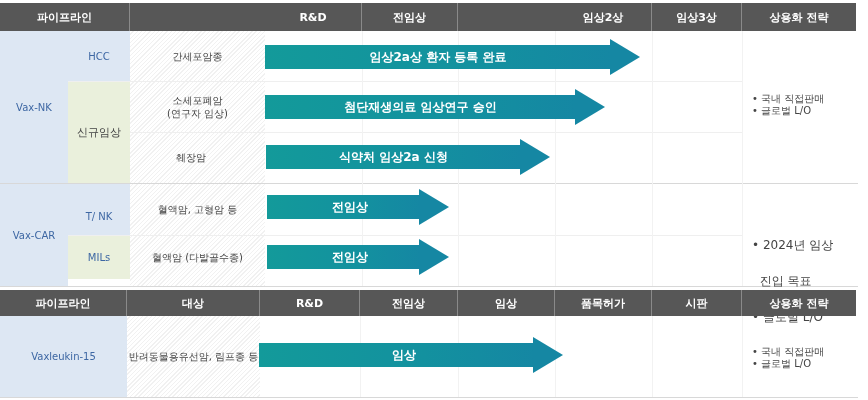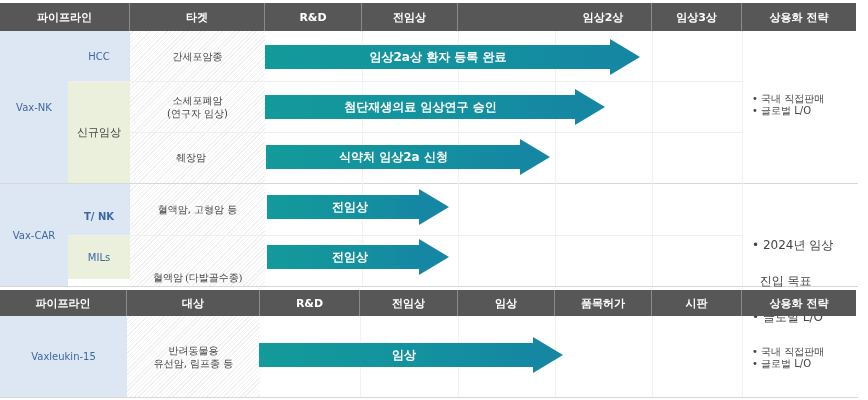--- a/index.html
+++ b/index.html
@@ -25,47 +25,46 @@
                  border-bottom: 18px solid transparent; border-left: 30px solid #1587a3; }
   .arrow .lbl { position: absolute; top: 6px; height: 24px; display: flex; align-items: center; justify-content: center;
                 color: #fff; font-weight: bold; font-size: 12px; white-space: nowrap; }
   .strat { position: absolute; color: #444; font-size: 12px; line-height: 12px; }
 </style>
 </head>
 <body>
 
 <div class="hdr" style="left:0; top:3px; width:856px;">
   <div class="hcell" style="left:0; width:130px;">파이프라인</div>
-  <div class="hcell" style="left:130px; width:135px;">타겟</div>
   <div class="hcell" style="left:265px; width:97px;">R&amp;D</div>
   <div class="hcell" style="left:362px; width:96px;">전임상</div>
   <div class="hcell" style="left:555px; width:97px;">임상2상</div>
   <div class="hcell" style="left:652px; width:90px;">임상3상</div>
   <div class="hcell" style="left:742px; width:114px; border-right:none;">상용화 전략</div>
 </div>
 
 <div class="cell blue pl" style="left:0; top:31px; width:68px; height:152px;">Vax-NK</div>
 <div class="cell blue pl" style="left:68px; top:31px; width:62px; height:50px;">HCC</div>
 <div class="cell green tg" style="left:68px; top:81px; width:62px; height:102px; font-size:11px;">신규임상</div>
 <div class="abs blue" style="left:0; top:81px; width:68px; height:102px;"></div>
 <div class="cell blue pl" style="left:0; top:31px; width:68px; height:152px; background:transparent;">Vax-NK</div>
 
 <div class="cell blue pl" style="left:0; top:184px; width:68px; height:102px;">Vax-CAR</div>
-<div class="cell blue pl" style="left:68px; top:184px; width:62px; height:64px;font-weight:bold;">T/ NK</div>
+<div class="cell blue pl" style="left:68px; top:184px; width:62px; height:64px;">T/ NK</div>
 <div class="cell green pl" style="left:68px; top:235px; width:62px; height:44px;">MILs</div>
 
 <div class="abs hatch" style="left:130px; top:31px; width:135px; height:255px;"></div>
 <div class="cell tg" style="left:130px; top:31px; width:135px; height:50px;">간세포암종</div>
 <div class="cell tg" style="left:130px; top:81px; width:135px; height:51px; flex-direction:column;">
   <span>소세포폐암</span>
   <span>(연구자 임상)</span>
 </div>
 <div class="cell tg" style="left:130px; top:132px; width:122px; height:51px;">췌장암</div>
 <div class="cell tg" style="left:130px; top:184px; width:135px; height:51px;">혈액암, 고형암 등</div>
-<div class="cell tg" style="left:130px; top:252px; width:135px; height:51px;font-family:Liberation Serif, serif;">혈액암 (다발골수종)</div>
+<div class="cell tg" style="left:130px; top:232px; width:135px; height:51px;">혈액암 (다발골수종)</div>
 
 <div class="hline" style="left:68px; top:81px; width:674px; background:#efefef;"></div>
 <div class="hline" style="left:130px; top:132px; width:612px; background:#efefef;"></div>
 <div class="hline" style="left:0; top:183px; width:858px; background:#d8d8d8;"></div>
 <div class="hline" style="left:68px; top:235px; width:674px; background:#efefef;"></div>
 <div class="hline" style="left:0; top:286px; width:858px; background:#d8d8d8;"></div>
 <div class="vline" style="left:362px; top:31px; height:255px;"></div>
 <div class="vline" style="left:458px; top:31px; height:255px;"></div>
 <div class="vline" style="left:555px; top:31px; height:255px;"></div>
 <div class="vline" style="left:652px; top:31px; height:255px;"></div>
@@ -112,21 +111,21 @@
   <div class="hcell" style="left:127px; width:133px; height:26px;">대상</div>
   <div class="hcell" style="left:260px; width:100px; height:26px;">R&amp;D</div>
   <div class="hcell" style="left:360px; width:98px; height:26px;">전임상</div>
   <div class="hcell" style="left:458px; width:97px; height:26px;">임상</div>
   <div class="hcell" style="left:555px; width:97px; height:26px;">품목허가</div>
   <div class="hcell" style="left:652px; width:90px; height:26px;">시판</div>
   <div class="hcell" style="left:742px; width:114px; height:26px; border-right:none;">상용화 전략</div>
 </div>
 
 <div class="cell blue pl" style="left:0; top:316px; width:127px; height:81px;">Vaxleukin-15</div>
-<div class="cell hatch tg" style="left:127px; top:316px; width:133px; height:81px; flex-direction:column;">
+<div class="cell hatch tg" style="left:127px; top:316px; width:133px; height:81px; flex-direction:row;">
   <span>반려동물용</span>
   <span>유선암, 림프종 등</span>
 </div>
 <div class="vline" style="left:360px; top:316px; height:81px;"></div>
 <div class="vline" style="left:458px; top:316px; height:81px;"></div>
 <div class="vline" style="left:555px; top:316px; height:81px;"></div>
 <div class="vline" style="left:652px; top:316px; height:81px;"></div>
 <div class="vline" style="left:742px; top:316px; height:81px;"></div>
 <div class="hline" style="left:0; top:397px; width:858px; background:#d8d8d8;"></div>
 

